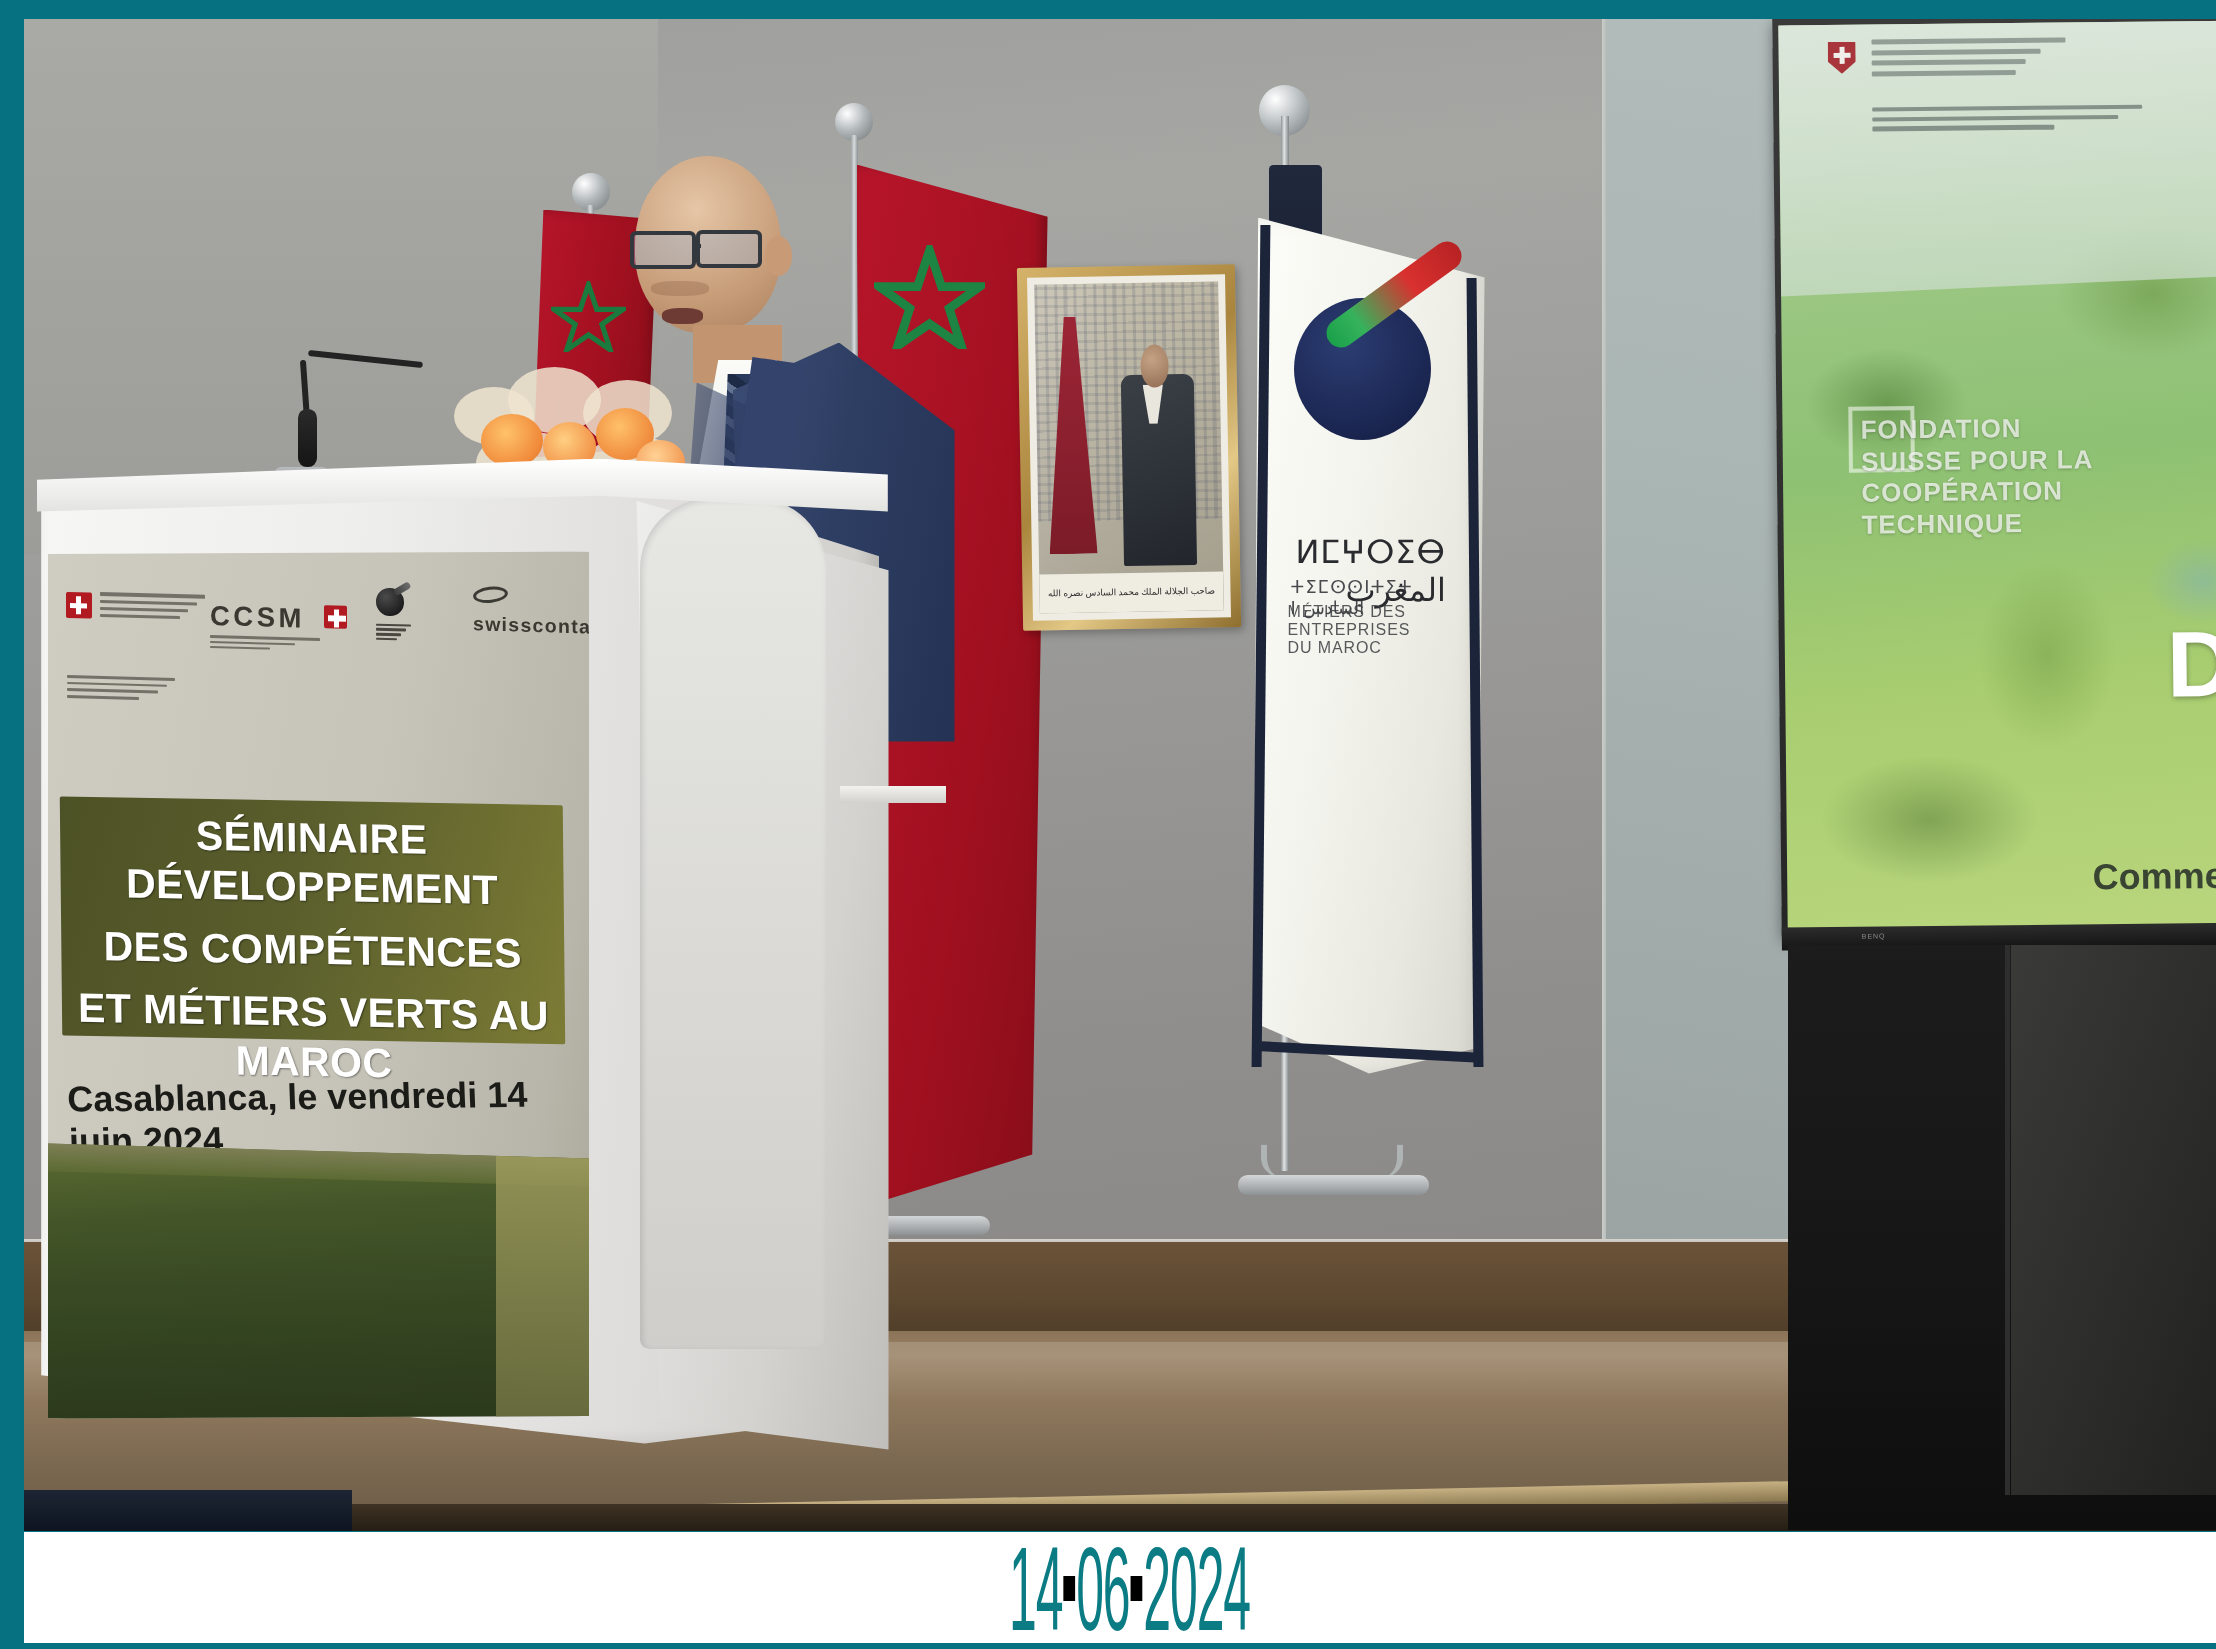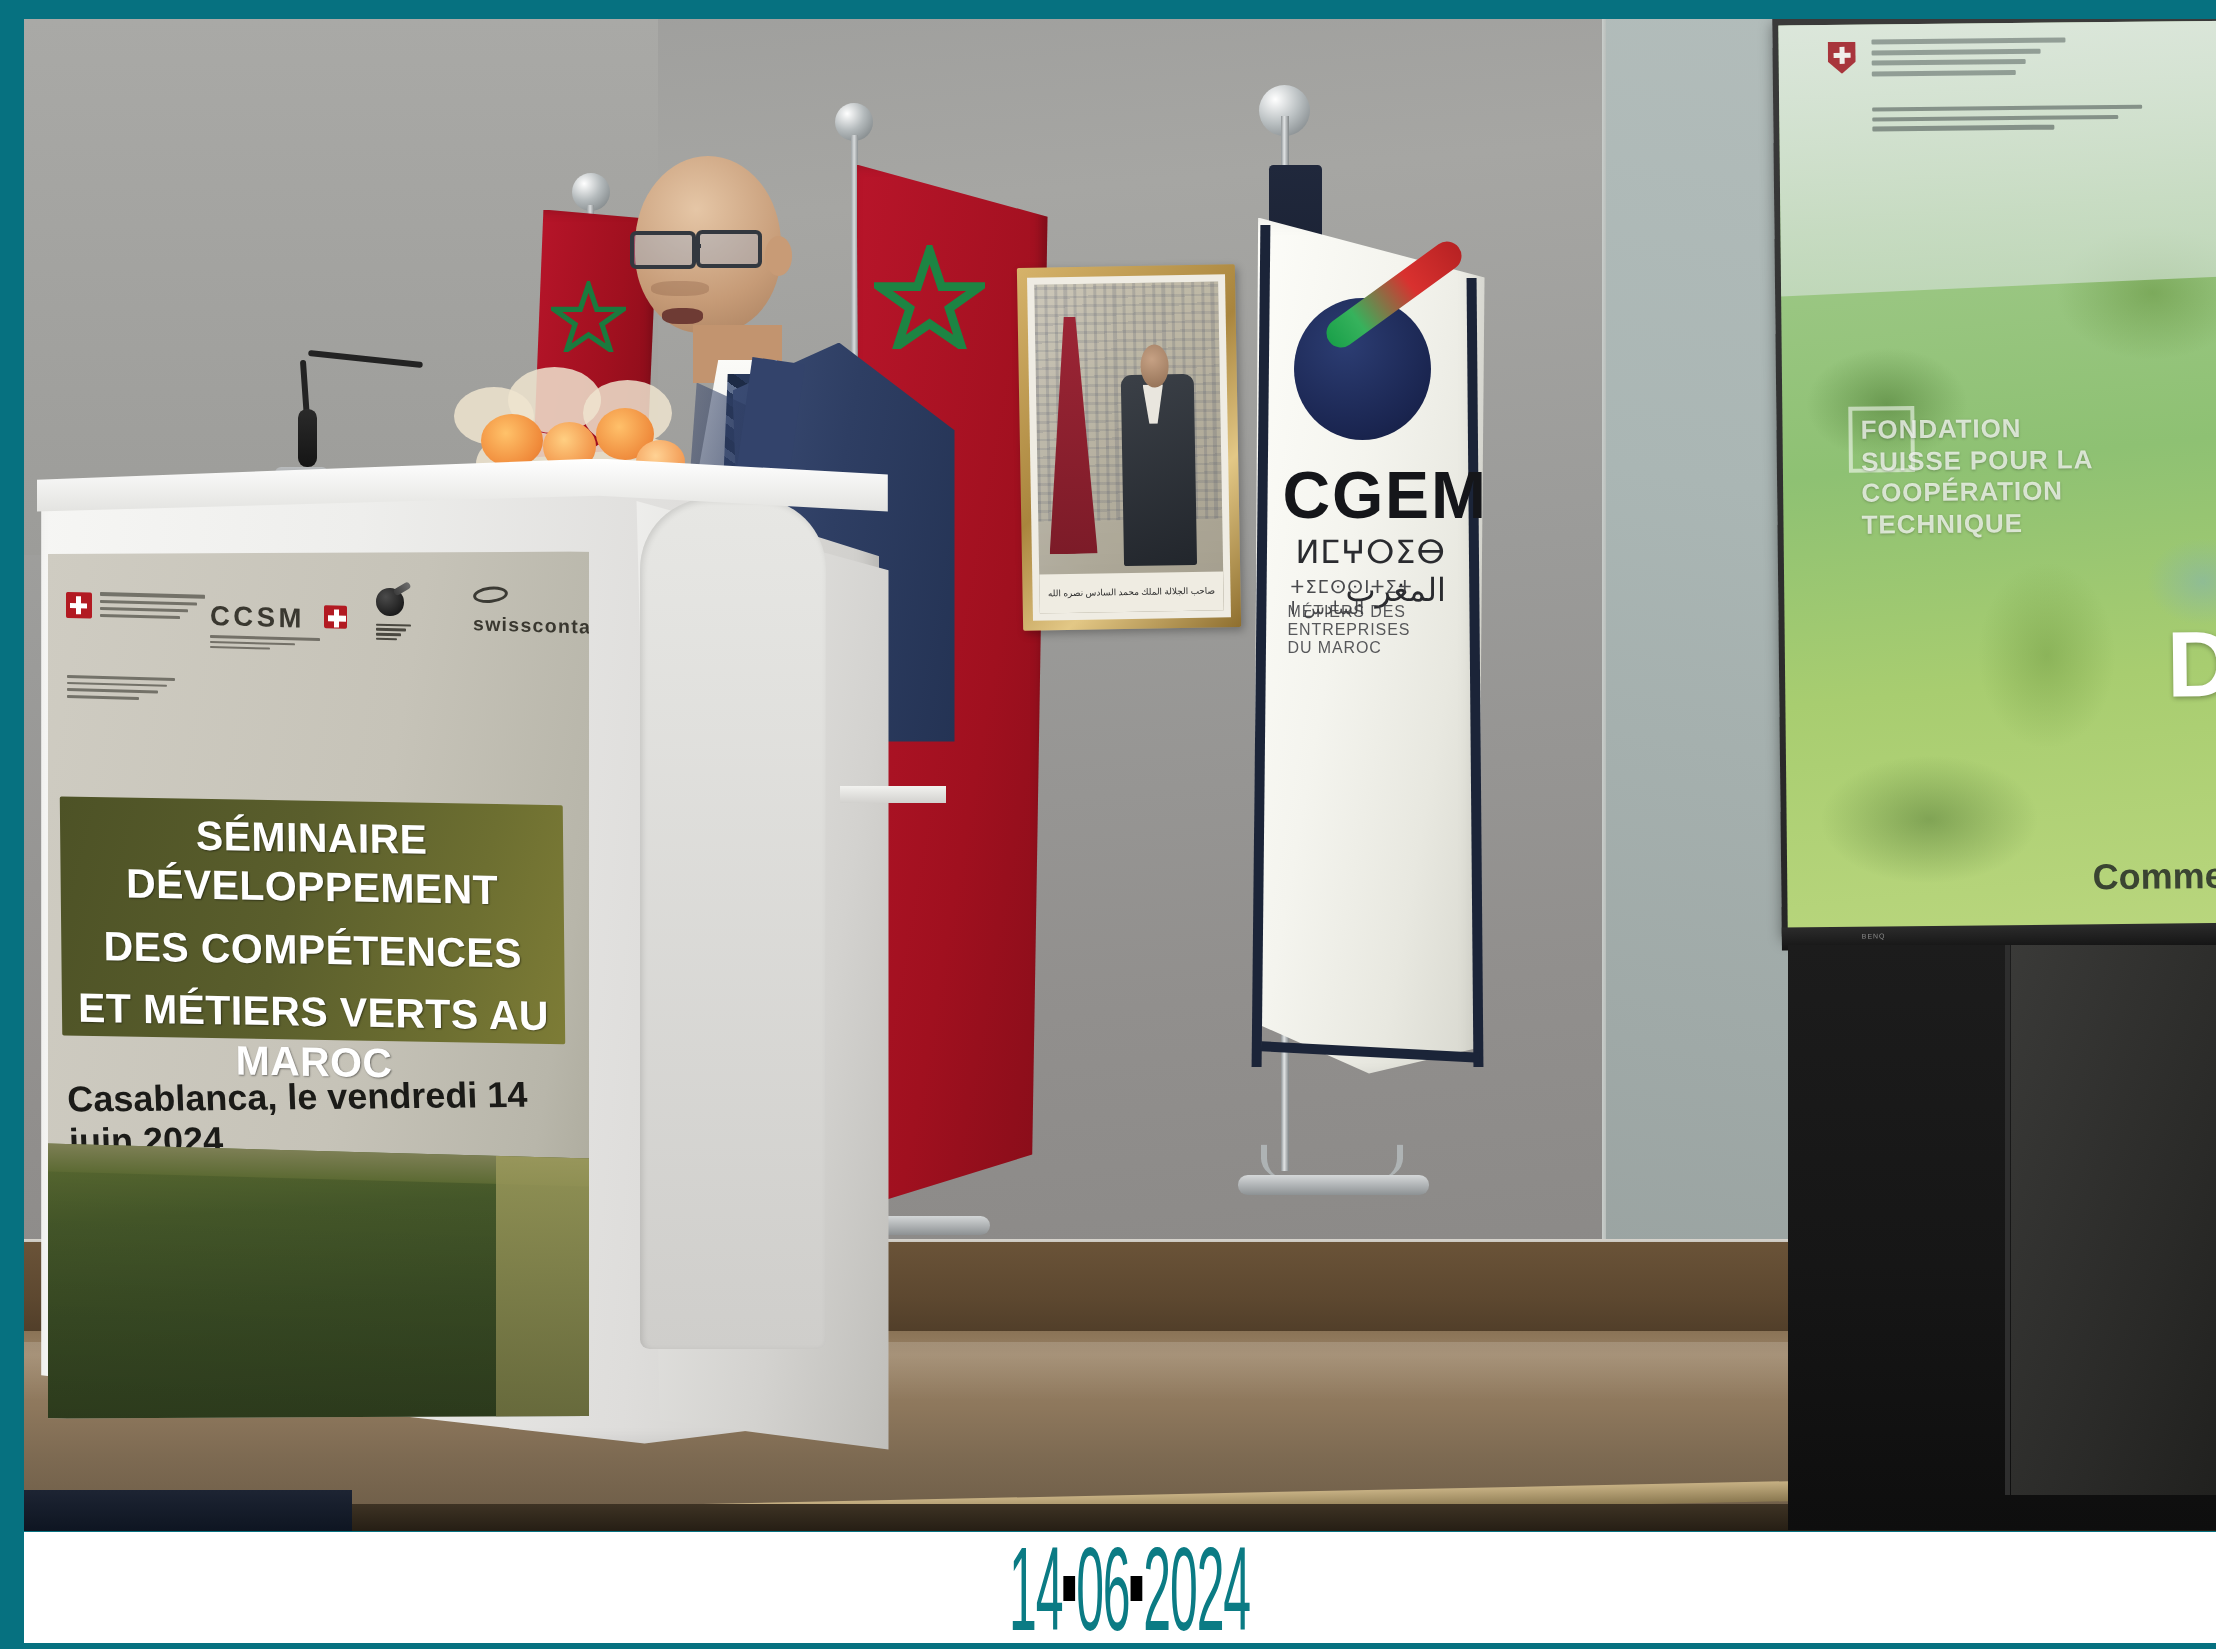--- a/index.html
+++ b/index.html
@@ -512,21 +512,20 @@
     <div class="cgem-flag-wrap">
       <div class="cgem-finial"></div>
       <div class="cgem-pole"></div>
       <div class="cgem-sleeve"></div>
       <div class="cgem-cloth"></div>
       <div class="cgem-edge-l"></div>
       <div class="cgem-edge-r"></div>
       <div class="cgem-edge-b"></div>
       <div class="cgem-globe"></div>
       <div class="cgem-swoosh"></div>
-      <div class="cgem-word">CGEM</div>
       <div class="cgem-ar">ⵍⵎⵖⵔⵉⴱ المغرب</div>
       <div class="cgem-tif">ⵜⵉⵎⵙⵙⵏⵜⵉⵜ ⵏ السادس</div>
       <div class="cgem-fr">MÉTIERS DES ENTREPRISES DU MAROC</div>
       <div class="cgem-stand2"></div>
       <div class="cgem-stand"></div>
     </div>
 
     <div class="screen-wrap">
       <div class="screen-bezel">
         <div class="screen-canvas">

